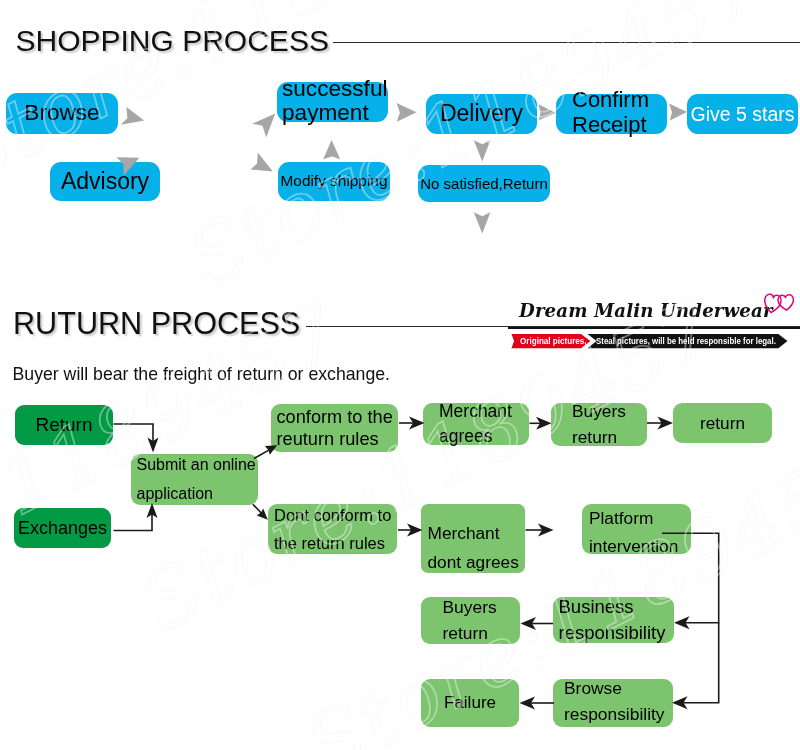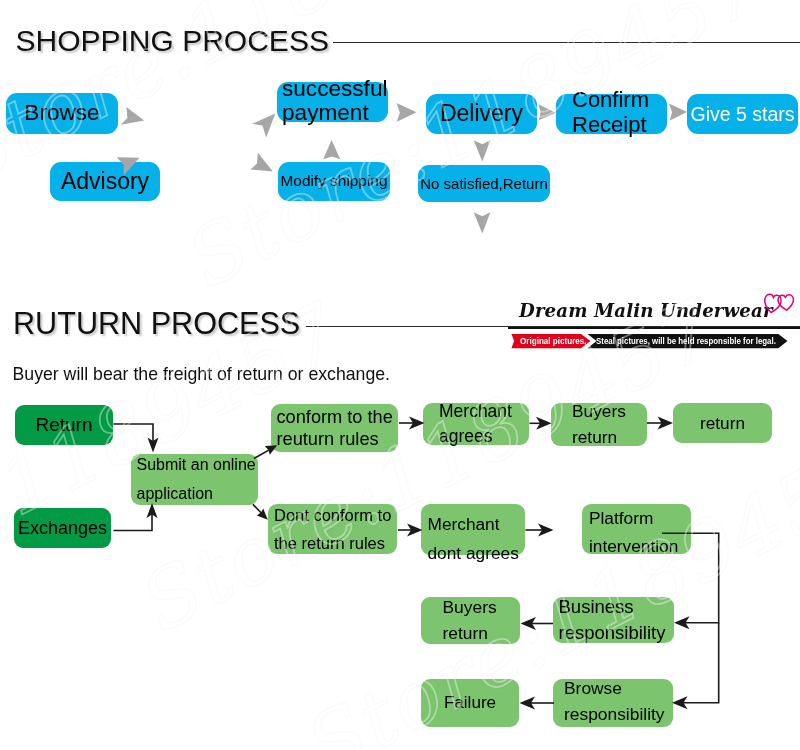--- a/index.html
+++ b/index.html
@@ -44,21 +44,21 @@
   #ret-note{position:absolute;left:12.5px;top:363.8px;font-size:17.7px;color:#111;white-space:nowrap;}
   .ml{justify-content:flex-start;text-align:left;white-space:pre;overflow:visible;}
   #g-return  {left:15px; top:405px; width:98px; height:40px;font-size:19px;}
   #g-exch    {left:14px; top:508px; width:97px; height:40px;font-size:18px;}
   #g-submit  {left:131px;top:454px; width:127px;height:51px;font-size:16px;padding-left:5.5px;line-height:28.6px;}
   #g-conform {left:271px;top:404px; width:127px;height:48px;font-size:18.2px;padding-left:5.5px;line-height:22px;}
   #g-magree  {left:423px;top:403px; width:106px;height:42px;font-size:17.5px;padding-left:16px;line-height:25.4px;}
   #g-bret1   {left:551px;top:403px; width:96px; height:43px;font-size:17.3px;padding-left:21px;line-height:25.5px;}
   #g-success {left:673px;top:403px; width:99px; height:40px;font-size:17.2px;}
   #g-dconform{left:268px;top:504px; width:129px;height:50px;font-size:16.5px;padding-left:6px;line-height:28px;}
-  #g-mdagree {left:421px;top:504px; width:104px;height:51px;font-size:17.3px;padding-left:6.5px;line-height:28.1px;padding-top:18px;}
+  #g-mdagree {left:421px;top:504px; width:104px;height:69px;font-size:17.3px;padding-left:6.5px;line-height:28.1px;padding-top:18px;border-radius:7px;}
   #g-platform{left:582px;top:504px; width:109px;height:50px;font-size:17.3px;padding-left:7px;line-height:27.9px;padding-top:7.4px;}
   #g-busresp {left:553px;top:597px; width:121px;height:46px;font-size:18.5px;padding-left:5.5px;line-height:26.1px;}
   #g-bret2   {left:421px;top:597px; width:99px; height:47px;font-size:17.4px;padding-left:21.5px;line-height:25.4px;}
   #g-buyresp {left:553px;top:679px; width:120px;height:48px;font-size:17.4px;padding-left:11px;line-height:25.5px;padding-bottom:3px;}
   #g-failure {left:421px;top:679px; width:98px; height:48px;font-size:17.1px;}
 
   
   #brand-logo{position:absolute;left:519px;top:300.5px;font-family:"DejaVu Serif",serif;
               font-style:italic;font-weight:700;font-size:18.2px;color:#111;white-space:nowrap;
               line-height:20px;letter-spacing:0.12px;}

